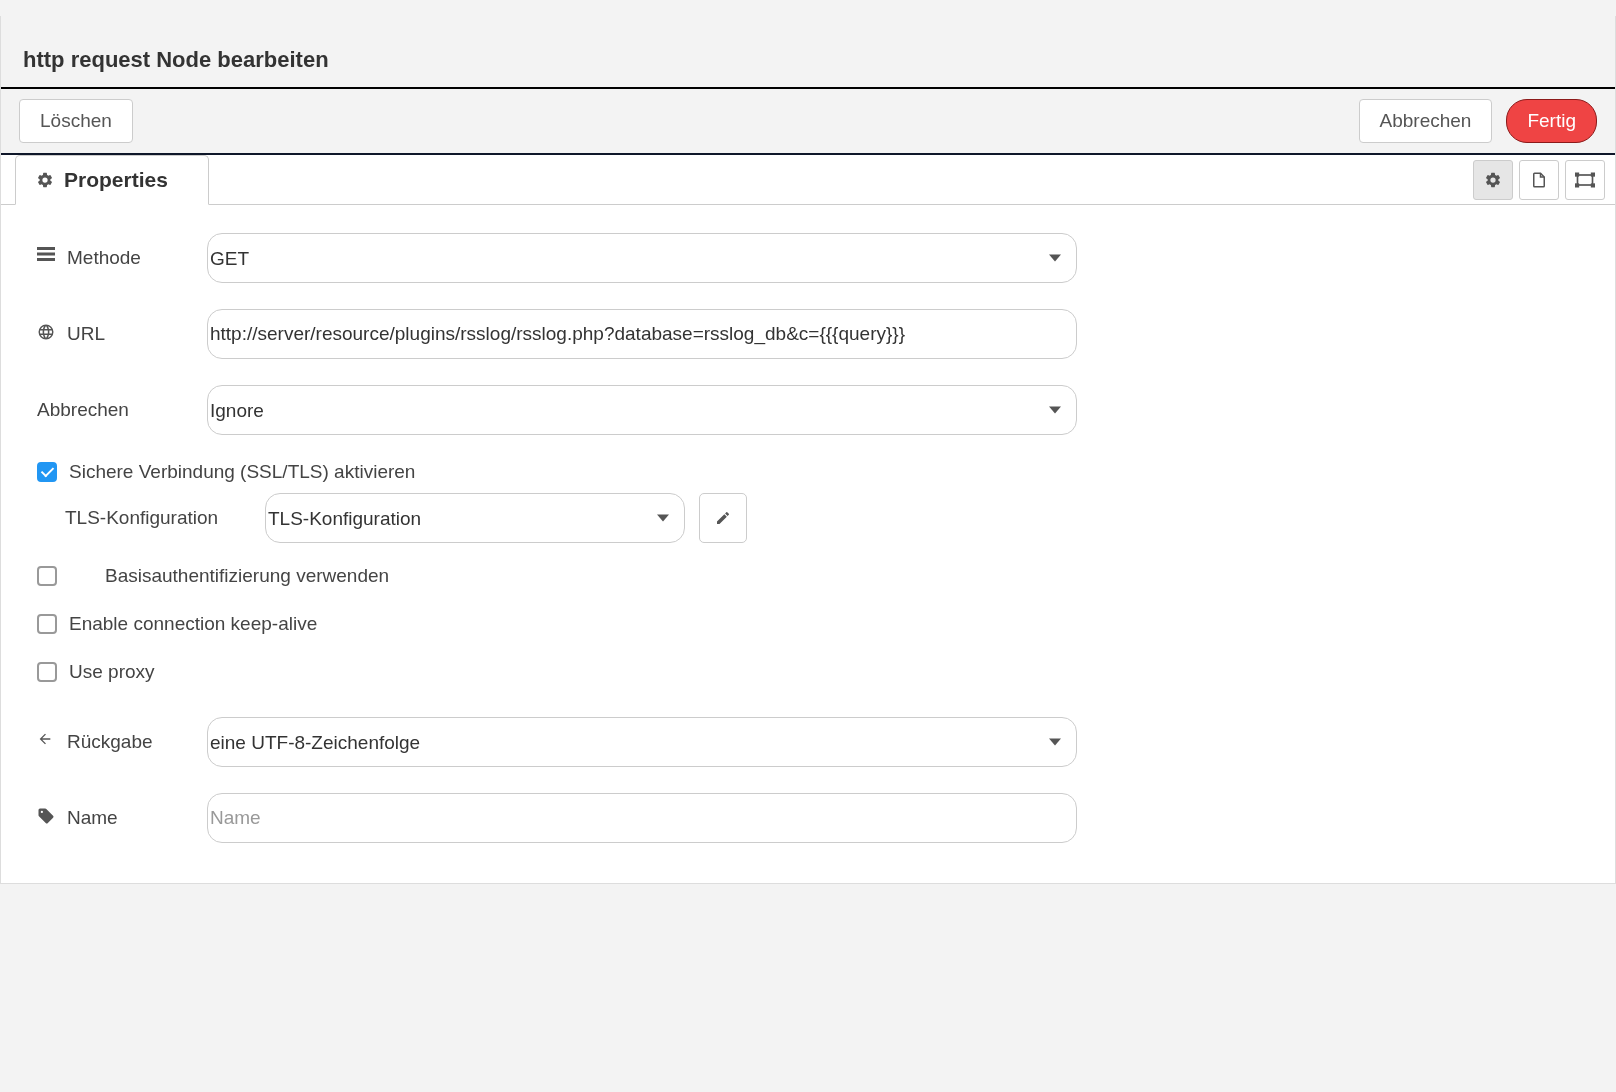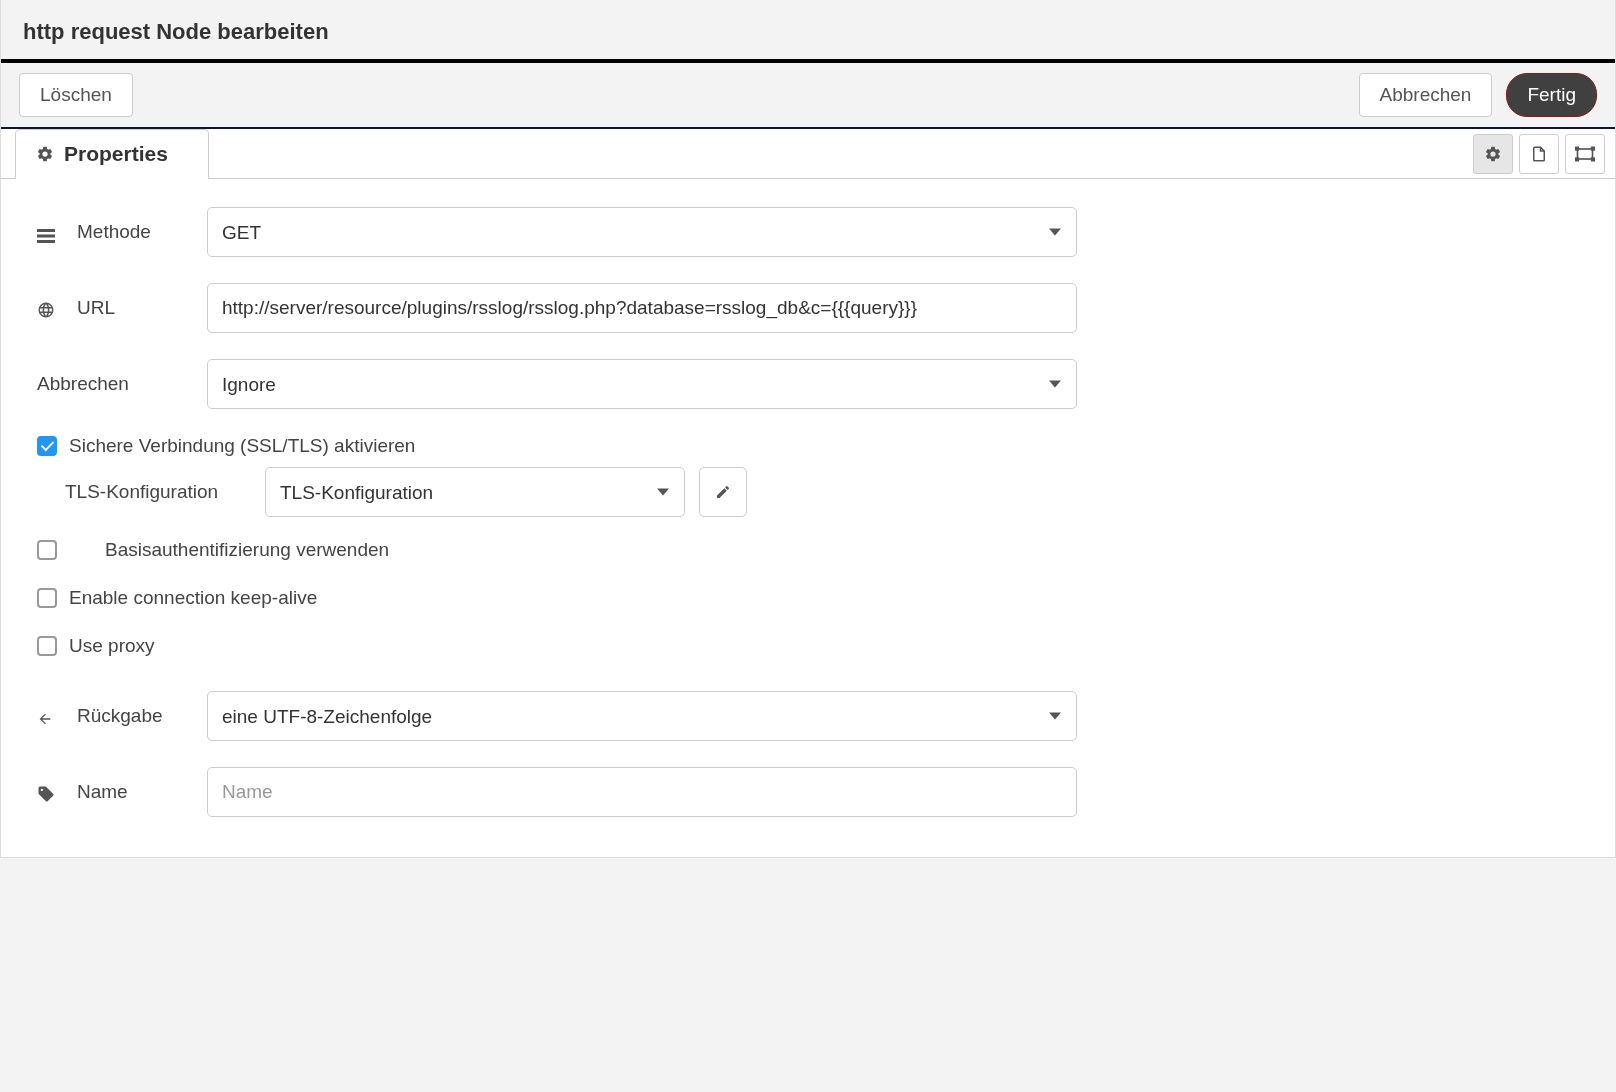--- a/index.html
+++ b/index.html
@@ -10,22 +10,23 @@
   font-size: 18px;
 }
 .container {
   background: #fff;
   border: 1px solid #ddd;
   border-top: none;
   margin: 0;
 }
 .header {
   background: #f3f3f3;
-  border-bottom: 4px solid #000000;
-  padding: 19px 22px 14px;
+  border-bottom: 2px solid #000000;
+  padding: 31px 22px 14px;
+  margin-top: 16px;
 }
 .header-title {
   font-size: 22px;
   font-weight: 700;
   color: #333;
 }
 .actions {
   background: #f3f3f3;
   border-bottom: 2px solid #0f172a;
   padding: 10px 18px;
@@ -35,21 +36,21 @@
 .btn {
   font-size: 19px;
   padding: 10px 20px;
   border-radius: 4px;
   cursor: pointer;
   background: #fff;
   border: 1px solid #ccc;
   color: #555;
 }
 .btn-primary {
-  background: #404040;
+  background: #ef4444;
   border-color: #8c1a1a;
   color: #fff;
   border-radius: 21px;
 }
 .spacer { flex: 1; }
 .actions .btn + .btn { margin-left: 14px; }
 
 .tab-row {
   display: flex;
   align-items: stretch;
@@ -100,38 +101,37 @@
 }
 .form-row {
   display: flex;
   align-items: center;
   margin-bottom: 26px;
 }
 .form-label {
   width: 170px;
   flex-shrink: 0;
   display: flex;
-  align-items: flex-end;
+  align-items: flex-start;
   color: #444;
   font-size: 19px;
-  gap: 10px;
 }
 .form-label .ico {
   margin-right: 10px;
   color: #555;
   width: 20px;
   text-align: center;
 }
 .form-control {
   flex: 1;
   max-width: 870px;
   height: 50px;
   border: 1px solid #ccc;
-  border-radius: 5px;
-  padding: 0 14px;
+  border-radius: 15px;
+  padding: 0 2px;
   font-size: 19px;
   color: #333;
   background: #fff;
 }
 select.form-control {
   appearance: none;
   -webkit-appearance: none;
   background-image: none;
   padding-right: 40px;
   position: relative;

